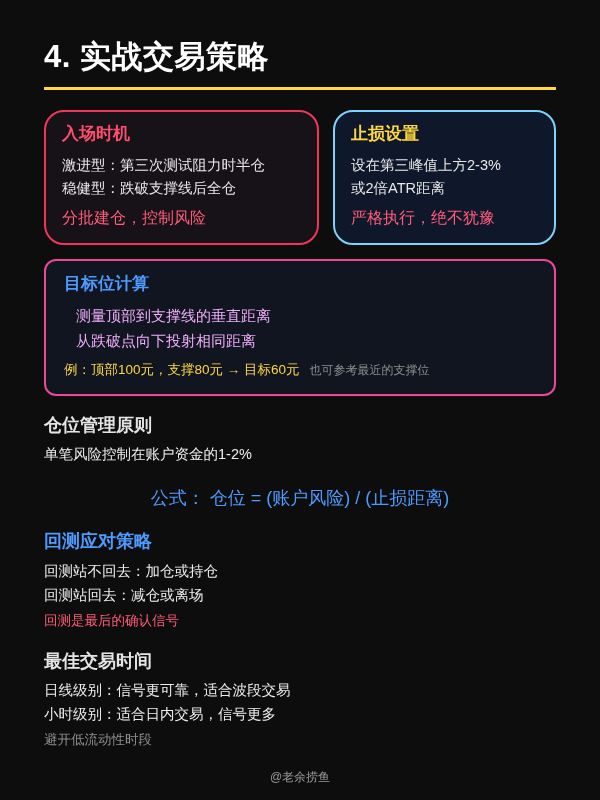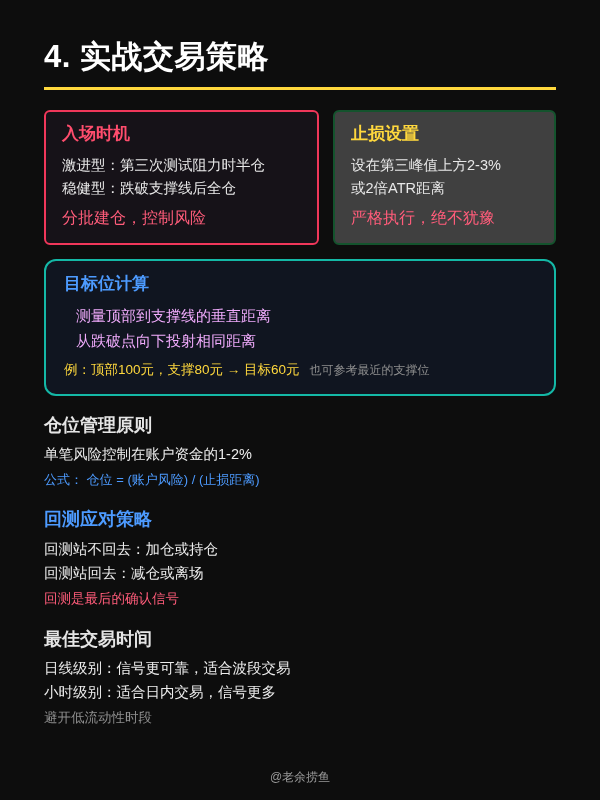--- a/index.html
+++ b/index.html
@@ -34,36 +34,36 @@
     background: #ffd83d;
     width: 100%;
     margin: 0 0 20px 0;
   }
   .two-col {
     display: flex;
     gap: 14px;
     align-items: stretch;
   }
   .card {
-    border-radius: 6px;
+    border-radius: 20px;
     padding: 12px 16px 13px 16px;
     box-sizing: border-box;
   }
   .card-red {
     border: 2px solid #f0375a;
     background: #161218;
     flex: 0 0 275px;
   }
   .card-yellow {
-    border: 2px solid #14532d;
-    background: #404040;
+    border: 2px solid #7dd3fc;
+    background: #0f172a;
     flex: 1 1 auto;
   }
   .card-blue {
-    border: 2px solid #14b8a6;
+    border: 2px solid #ec4899;
     background: #101520;
     margin-top: 14px;
     border-radius: 12px;
     padding: 13px 18px 15px 18px;
   }
   .card-h {
     font-size: 17px;
     font-weight: bold;
     margin: 0 0 9px 0;
     line-height: 1.2;
@@ -113,24 +113,25 @@
     line-height: 1.25;
   }
   .sh-yellow { color: #e5e5e5; }
   .sh-blue { color: #4d9bff; }
   .sec-line {
     font-size: 14.5px;
     color: #ededed;
     line-height: 1.66;
   }
   .formula {
-    font-size: 13px;
+    font-size: 18px;
     color: #4d9bff;
-    margin-top: 3px;
+    margin-top: 17px;
     line-height: 1.6;
+    text-align: center;
   }
   .warn {
     font-size: 13.5px;
     color: #ff5c7a;
     margin-top: 3px;
     line-height: 1.6;
   }
   .muted {
     font-size: 13.5px;
     color: #8e8e8e;

